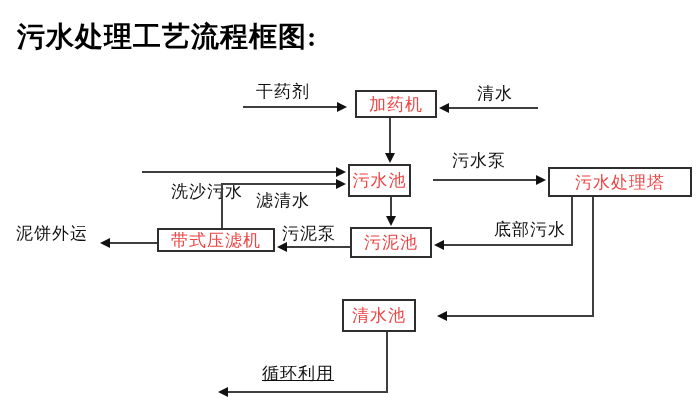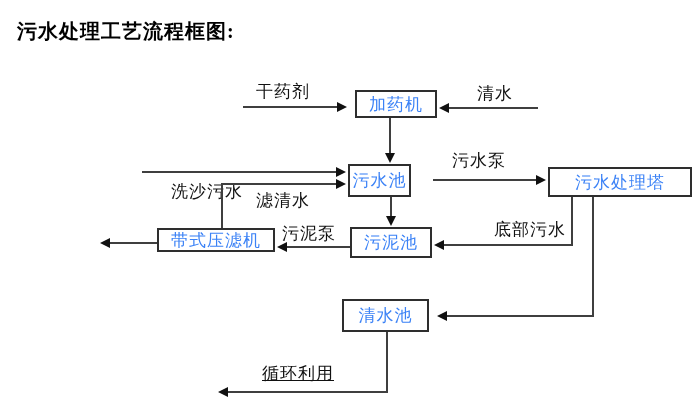--- a/index.html
+++ b/index.html
@@ -3,28 +3,28 @@
 <meta charset="utf-8">
 <style>
   html,body{margin:0;padding:0;background:#fff;}
   .canvas{
     position:relative;width:700px;height:420px;background:#ffffff;
     font-family:"Liberation Serif","DejaVu Serif",serif;
     overflow:hidden;
   }
   .title{
     position:absolute;left:17px;top:18px;margin:0;
-    font-size:20px;font-weight:bold;color:#000;letter-spacing:1px;
+    font-size:28px;font-weight:bold;color:#000;letter-spacing:1px;
     white-space:nowrap;
   }
   .node{
     position:absolute;box-sizing:border-box;background:#fff;
     border:2px solid #2e2e2e;
     display:flex;align-items:center;justify-content:center;
-    font-size:17px;color:#3b82f6;white-space:nowrap;letter-spacing:1px;
+    font-size:17px;color:#ef4444;white-space:nowrap;letter-spacing:1px;
   }
   .lbl{
     position:absolute;font-size:17px;color:#111;white-space:nowrap;
     letter-spacing:1px;line-height:1;
   }
   .hl{position:absolute;height:2px;background:#3f3f3f;}
   .vl{position:absolute;width:2px;background:#3f3f3f;}
   .arr{position:absolute;width:0;height:0;}
   .arr.right{border-top:5px solid transparent;border-bottom:5px solid transparent;border-left:10px solid #111;}
   .arr.left{border-top:5px solid transparent;border-bottom:5px solid transparent;border-right:10px solid #111;}
@@ -35,21 +35,21 @@
 
 <div class="canvas">
 
   <h1 class="title">污水处理工艺流程框图:</h1>
 
   <div class="node" style="left:355px;top:90px;width:82px;height:28px;">加药机</div>
   <div class="node" style="left:348px;top:164px;width:63px;height:33px;">污水池</div>
   <div class="node" style="left:548px;top:167px;width:144px;height:30px;">污水处理塔</div>
   <div class="node" style="left:350px;top:227px;width:82px;height:31px;">污泥池</div>
   <div class="node" style="left:157px;top:228px;width:118px;height:24px;">带式压滤机</div>
-  <div class="node" style="left:342px;top:299px;width:87px;height:33px;">清水池</div>
+  <div class="node" style="left:342px;top:299px;width:74px;height:33px;">清水池</div>
 
   <div class="hl" style="left:243px;top:106px;width:96px;"></div>
   <div class="arr right" style="left:337px;top:102px;"></div>
   <span class="lbl" style="left:256px;top:83px;">干药剂</span>
 
   <div class="hl" style="left:448px;top:107px;width:90px;"></div>
   <div class="arr left" style="left:439px;top:103px;"></div>
   <span class="lbl" style="left:477px;top:85px;">清水</span>
 
   <div class="vl" style="left:389px;top:118px;height:38px;"></div>
@@ -75,20 +75,21 @@
   <div class="hl" style="left:443px;top:244px;width:130px;"></div>
   <div class="arr left" style="left:434px;top:240px;"></div>
   <span class="lbl" style="left:470px;top:221px;margin-left:24px;">底部污水</span>
 
   <div class="hl" style="left:286px;top:246px;width:64px;"></div>
   <div class="arr left" style="left:277px;top:242px;"></div>
   <span class="lbl" style="left:282px;top:225px;">污泥泵</span>
 
   <div class="hl" style="left:109px;top:242px;width:48px;"></div>
   <div class="arr left" style="left:100px;top:238px;"></div>
+  <span class="lbl" style="left:16px;top:225px;">泥饼外运</span>
 
   <div class="vl" style="left:592px;top:197px;height:120px;"></div>
   <div class="hl" style="left:446px;top:315px;width:148px;"></div>
   <div class="arr left" style="left:437px;top:311px;"></div>
 
   <div class="vl" style="left:386px;top:332px;height:60px;"></div>
   <div class="hl" style="left:227px;top:391px;width:161px;"></div>
   <div class="arr left" style="left:218px;top:387px;"></div>
   <span class="lbl" style="left:262px;top:365px;text-decoration:underline;">循环利用</span>
 

